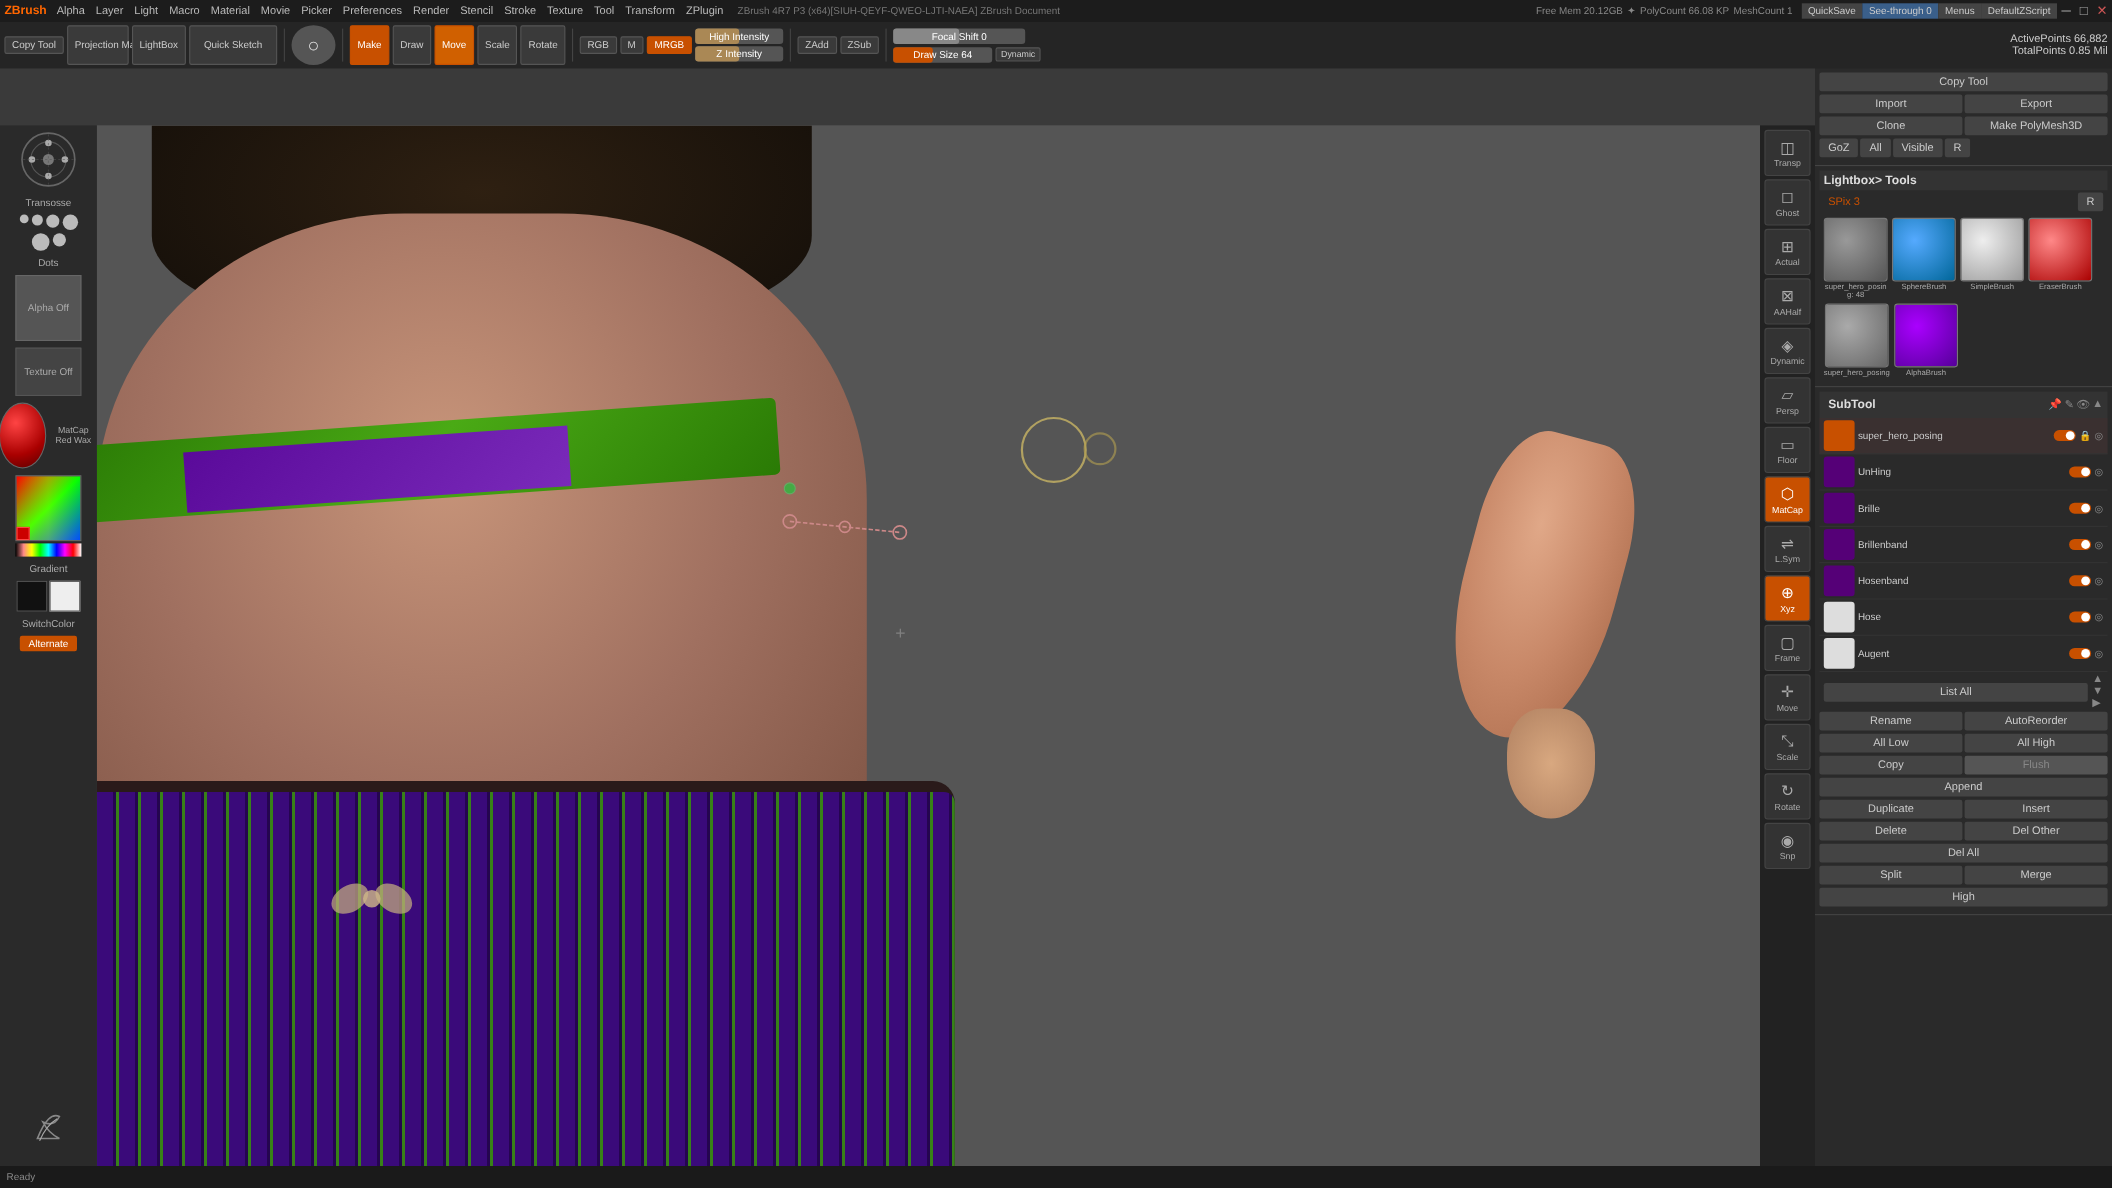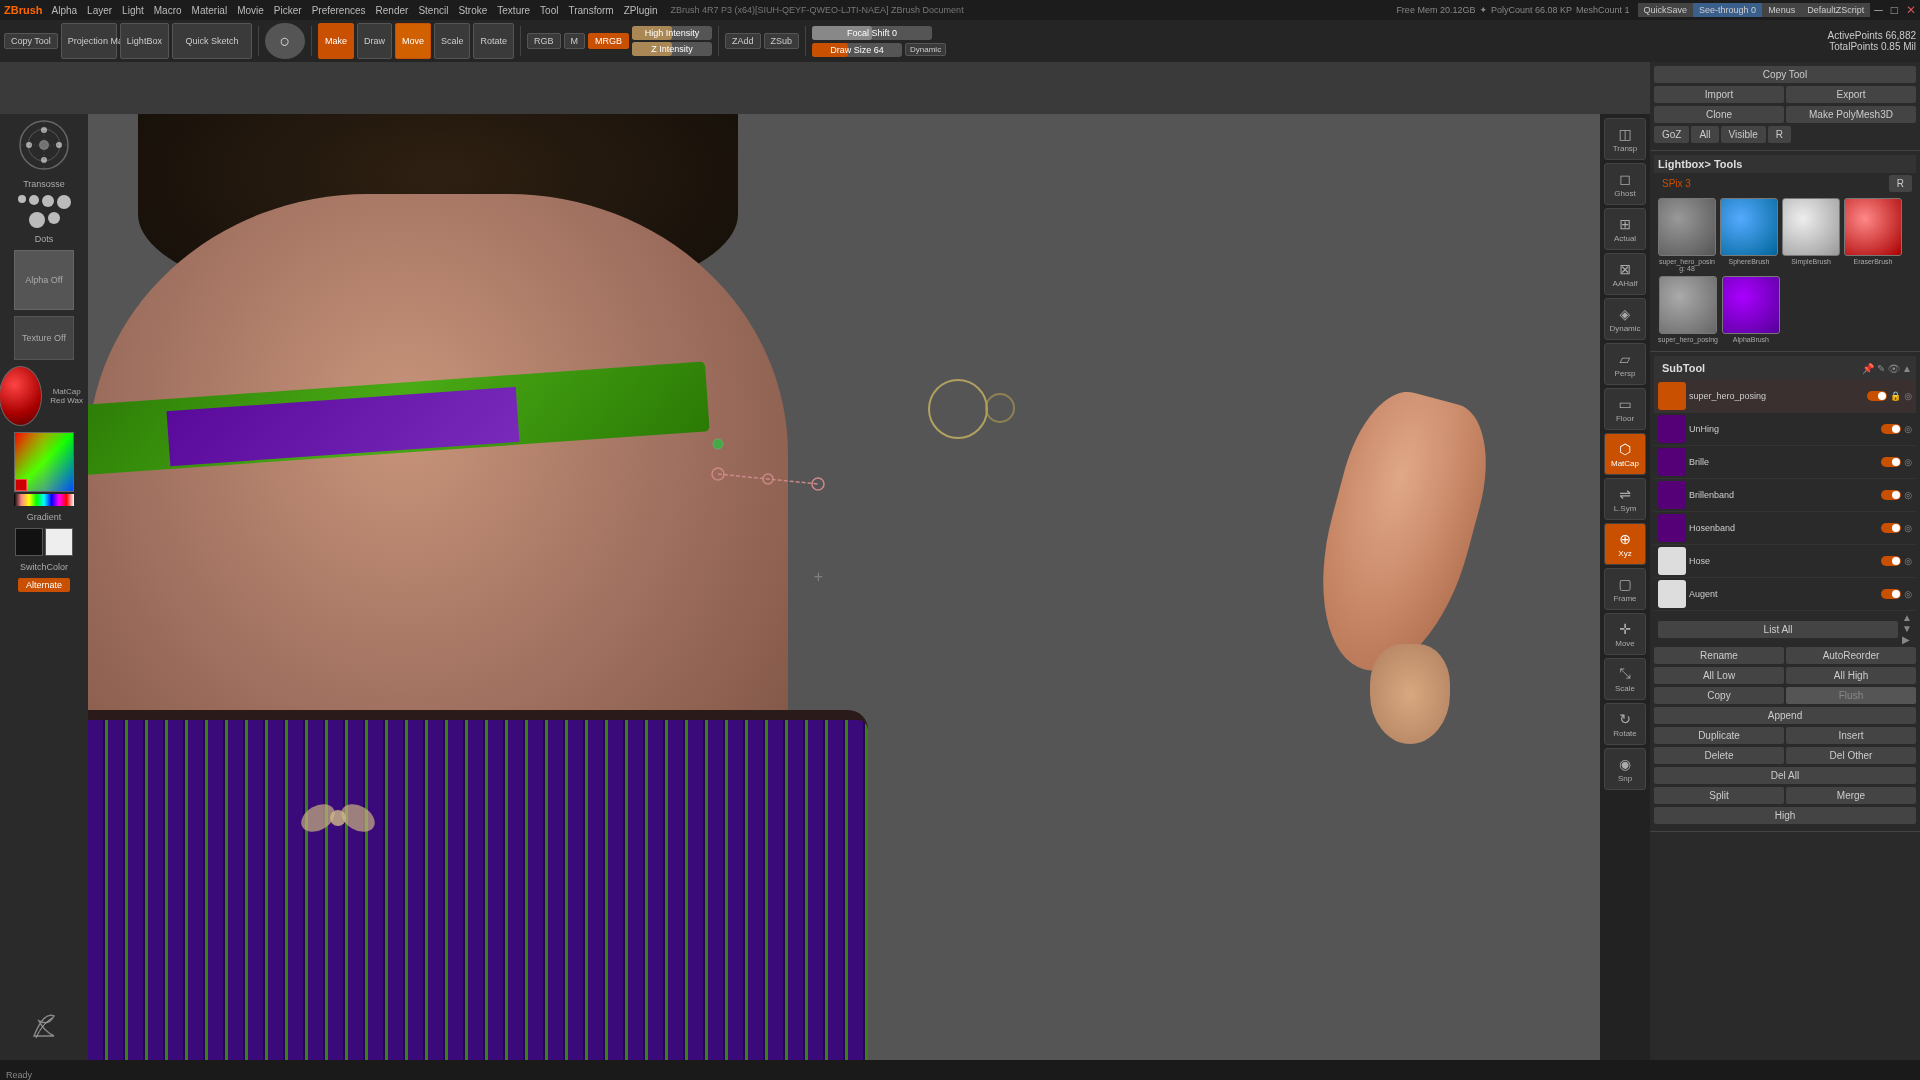--- a/index.html
+++ b/index.html
@@ -257,21 +257,21 @@
       overflow: hidden;
     }
 
     
     #bottom-bar {
       position: absolute;
       bottom: 0; left: 0; right: 0;
       height: 20px;
       background: #1a1a1a;
       display: flex;
-      align-items: flex-end;
+      align-items: center;
       padding: 0 6px;
       gap: 8px;
       z-index: 100;
     }
     .bottom-label {
       font-size: 9px;
       color: #888;
     }
 
     

